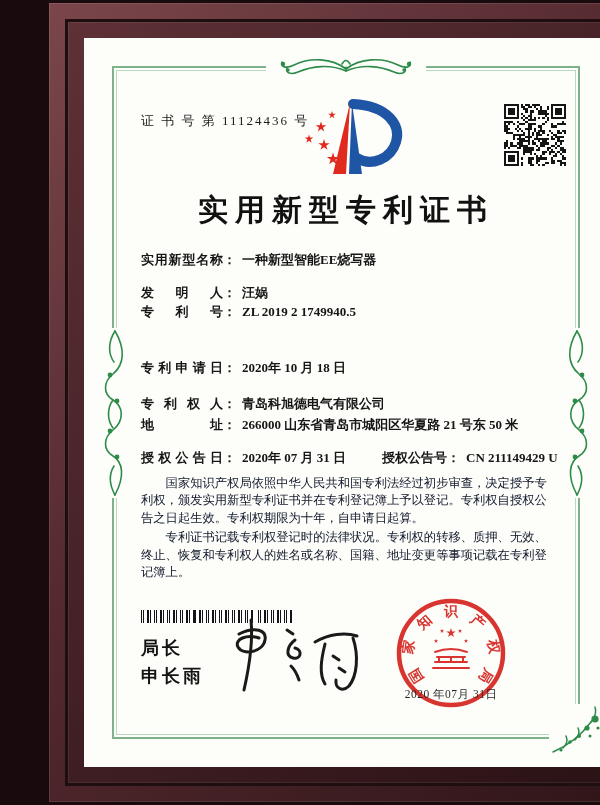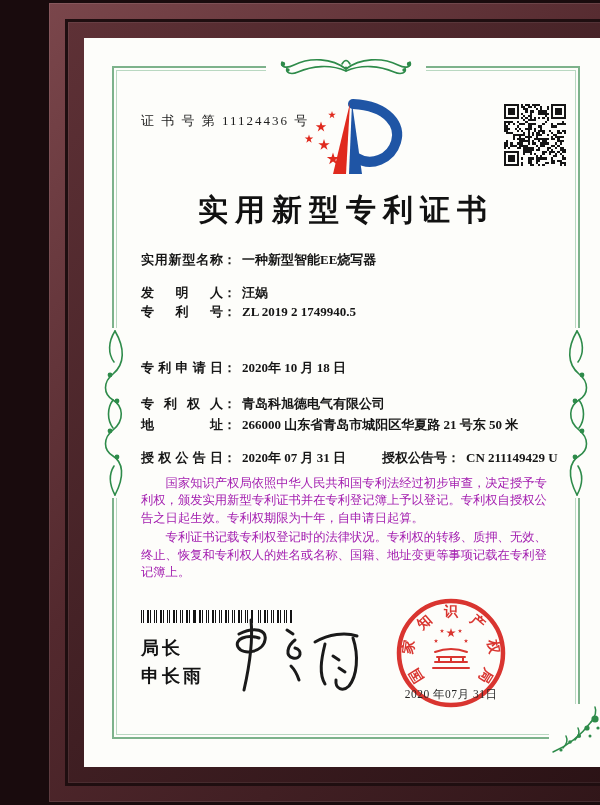--- a/index.html
+++ b/index.html
@@ -18,21 +18,21 @@
   .abs{position:absolute;}
   
   .certno{left:57px;top:74px;font-size:13px;letter-spacing:2px;color:#1c1c1c;font-weight:500;}
   .title{left:0;top:152px;width:524px;text-align:center;font-size:30px;font-weight:700;
          letter-spacing:7px;color:#111;}
   .fields{left:57px;top:213px;width:420px;font-size:13px;color:#161616;font-weight:600;}
   .frow{position:absolute;left:0;white-space:nowrap;}
   .lbl{display:inline-block;width:82px;text-align:justify;text-align-last:justify;}
   .colon{margin-right:6px;}
   .grp2{margin-left:36px;}
-  .paras{left:57px;top:437px;width:412px;font-size:12.3px;line-height:1.42;color:#a21caf;
+  .paras{left:57px;top:437px;width:412px;font-size:12.3px;line-height:1.42;color:#0f172a;
          font-weight:500;}
   .paras p{margin:0 0 2px 0;text-indent:2em;}
   .barcode{left:57px;top:572px;width:152px;height:13px;
     background:repeating-linear-gradient(90deg,#141414 0 1.5px,#fff 1.5px 2.5px,#141414 2.5px 3.5px,
       #fff 3.5px 6px,#141414 6px 8.5px,#fff 8.5px 9.5px,#141414 9.5px 10.5px,#fff 10.5px 13px);}
   .signer{left:57px;top:596px;font-family:"Liberation Sans","DejaVu Sans",sans-serif;
           font-size:18px;font-weight:700;color:#141414;letter-spacing:3px;line-height:28px;}
   svg text{font-family:"Liberation Serif","DejaVu Serif",serif;}
 </style>
 </head>

